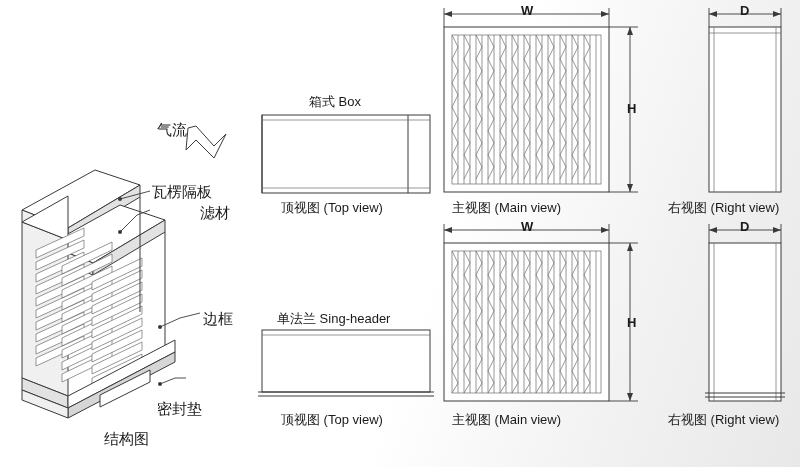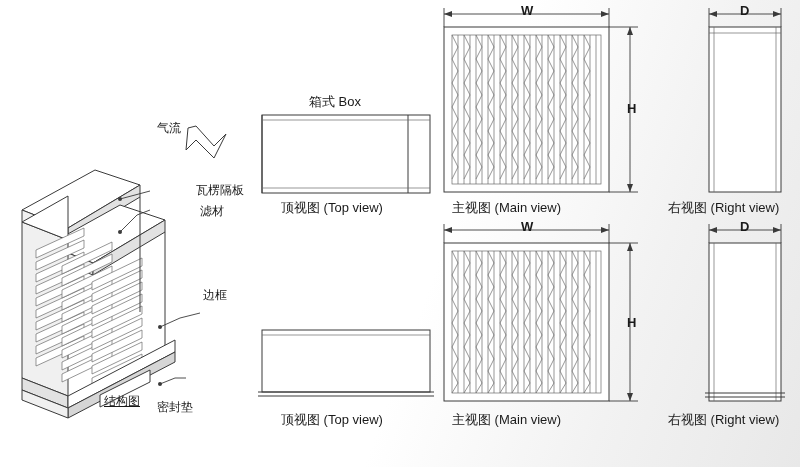--- a/index.html
+++ b/index.html
@@ -19,21 +19,21 @@
     height: 467px;
     background: linear-gradient(110deg, #ffffff 0%, #ffffff 55%, #f2f2f2 78%, #e8e8e8 100%);
   }
   .lbl {
     position: absolute;
     font-size: 13px;
     color: #1a1a1a;
     white-space: nowrap;
     line-height: 1.2;
   }
-  .lbl.cn { font-size: 12px; }
+  .lbl.cn { font-size: 15px; }
   svg { position: absolute; top: 0; left: 0; }
   .ln { stroke: #3a3a3a; stroke-width: 1; fill: none; }
   .ln-thin { stroke: #6a6a6a; stroke-width: 0.7; fill: none; }
   .ln-dim { stroke: #3a3a3a; stroke-width: 0.9; fill: none; }
   .fillw { fill: #ffffff; }
   .fillg { fill: #f0f0f0; }
   .fillg2 { fill: #e2e2e2; }
   .fillg3 { fill: #d6d6d6; }
 </style>
 </head>
@@ -277,38 +277,39 @@
       <line class="ln-dim" x1="709" y1="230" x2="781" y2="230"></line>
       <polygon fill="#3a3a3a" points="709,230 717,227 717,233"></polygon>
       <polygon fill="#3a3a3a" points="781,230 773,227 773,233"></polygon>
       <line class="ln-dim" x1="709" y1="224" x2="709" y2="243"></line>
       <line class="ln-dim" x1="781" y1="224" x2="781" y2="243"></line>
     </g>
   </svg>
 
   <div class="lbl cn" style="left:157px; top:121px;">气流</div>
 
-  <div class="lbl cn" style="left:152px; top:183px;margin-left:44px;">瓦楞隔板</div>
+  <div class="lbl cn" style="left:152px; top:183px;">瓦楞隔板</div>
 
   <div class="lbl cn" style="left:200px; top:204px;">滤材</div>
 
-  <div class="lbl cn" style="left:203px; top:288px;">边框</div>
+  <div class="lbl cn" style="left:203px; top:310px;">边框</div>
 
   <div class="lbl cn" style="left:157px; top:400px;">密封垫</div>
 
-  <div class="lbl cn" style="left:104px; top:394px;text-decoration:underline;">结构图</div>
+  <div class="lbl cn" style="left:104px; top:430px;">结构图</div>
 
   <div class="lbl" style="left:309px; top:94px;">箱式 Box</div>
 
   <div class="lbl" style="left:281px; top:200px;">顶视图 (Top view)</div>
 
   <div class="lbl" style="left:452px; top:200px;">主视图 (Main view)</div>
 
   <div class="lbl" style="left:668px; top:200px;">右视图 (Right view)</div>
 
+  <div class="lbl" style="left:277px; top:311px;">单法兰 Sing-header</div>
 
   <div class="lbl" style="left:281px; top:412px;">顶视图 (Top view)</div>
 
   <div class="lbl" style="left:452px; top:412px;">主视图 (Main view)</div>
 
   <div class="lbl" style="left:668px; top:412px;">右视图 (Right view)</div>
 
   <div class="lbl" style="left:521px; top:3px; font-weight:bold;">W</div>
   <div class="lbl" style="left:627px; top:101px; font-weight:bold;">H</div>
   <div class="lbl" style="left:740px; top:3px; font-weight:bold;">D</div>

